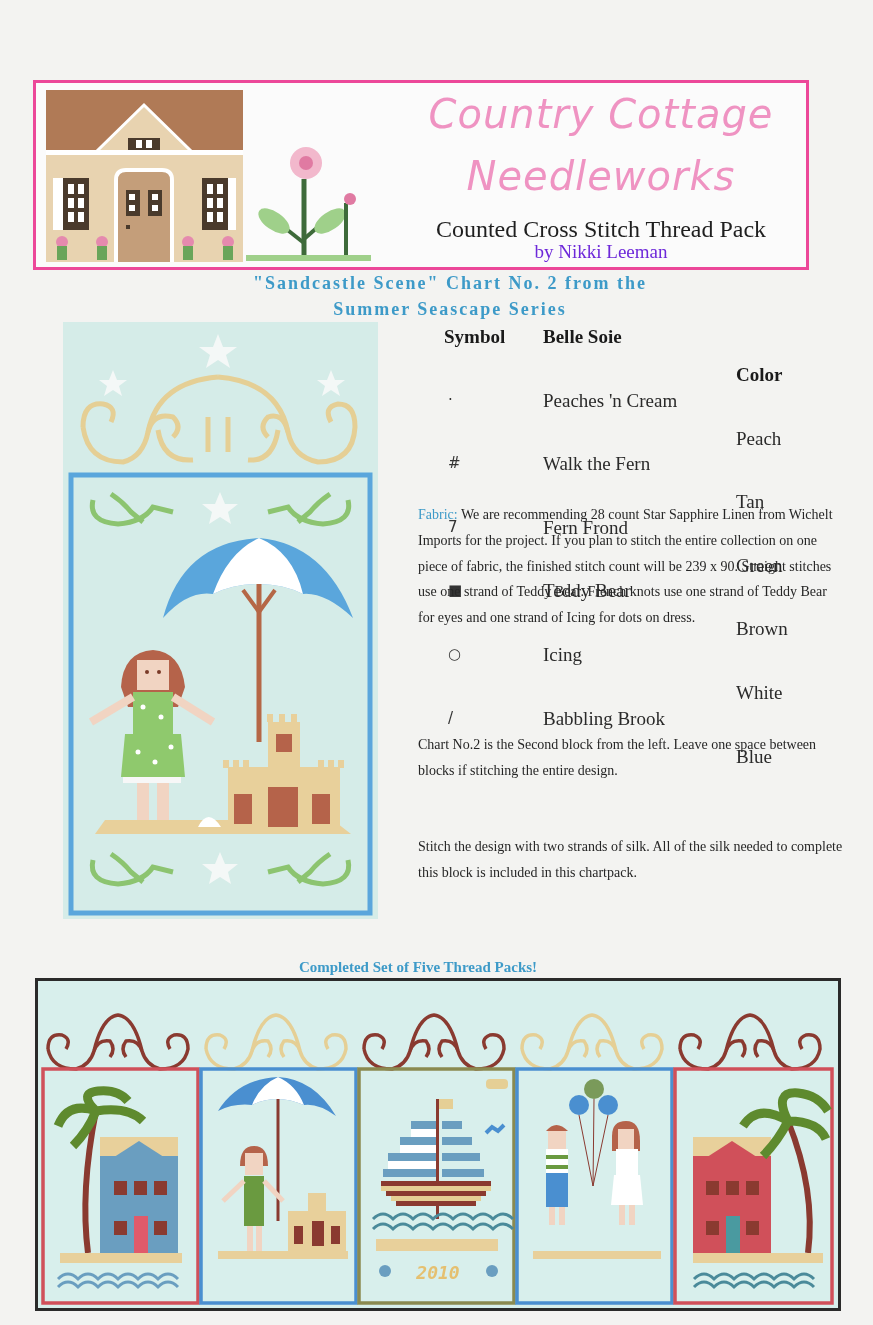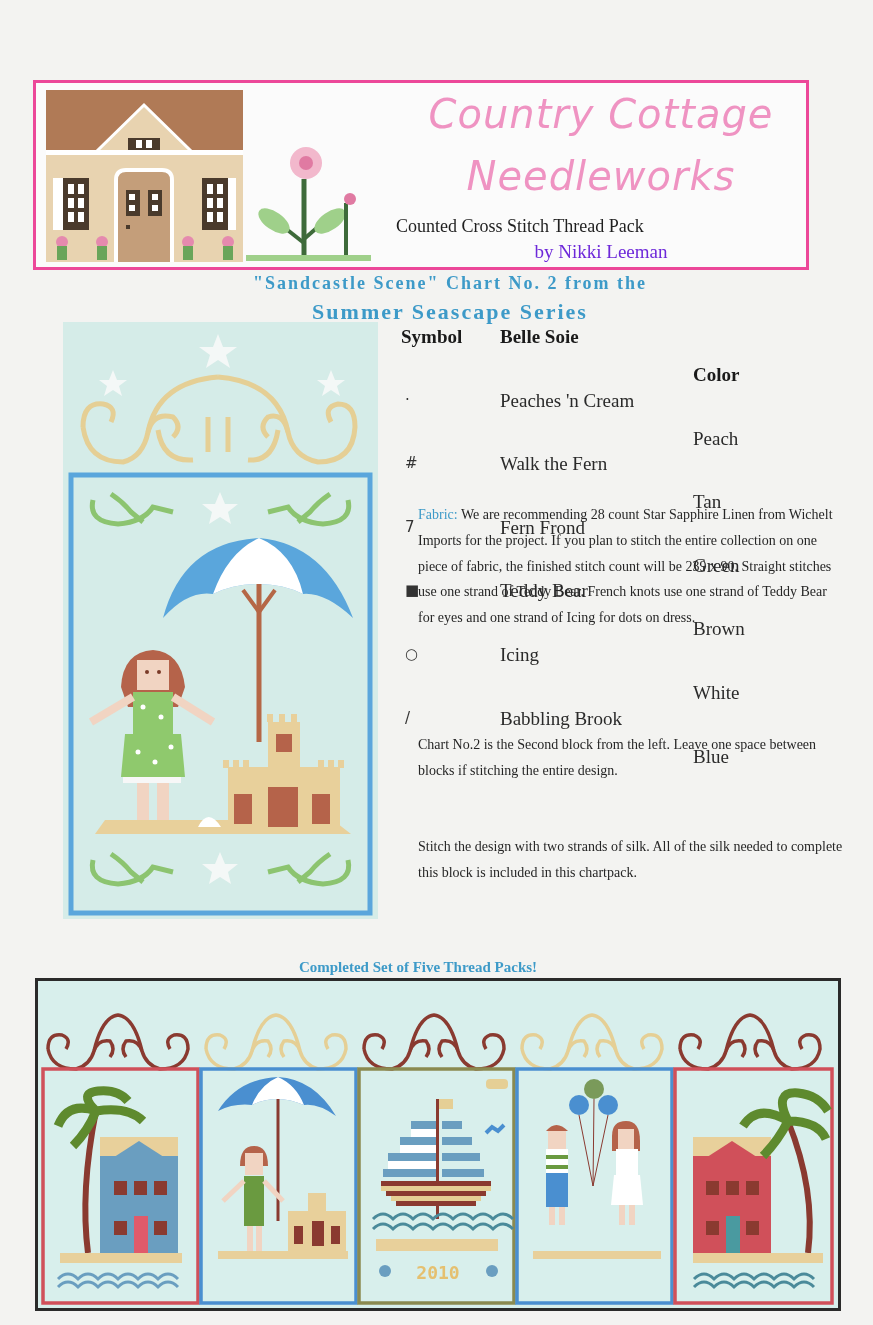--- a/index.html
+++ b/index.html
@@ -19,56 +19,56 @@
   }
   #cottage { left: 10px; top: 7px; width: 197px; height: 172px; }
   #rose { left: 210px; top: 60px; width: 125px; height: 120px; }
   #brand-line1, #brand-line2 {
     font-family: "DejaVu Sans", sans-serif;
     color: #ef93c2; font-weight: 300; letter-spacing: 1px;
     text-align: center;
   }
   #brand-line1 { left: 360px; top: 8px; width: 410px; font-size: 40px; font-style: italic; }
   #brand-line2 { left: 360px; top: 70px; width: 410px; font-size: 40px; font-style: italic; }
-  #subtitle1 { left: 360px; top: 133px; width: 410px; text-align:left; font-size: 18px; color:#1f1f1f; }
+  #subtitle1 { left: 360px; top: 133px; width: 410px; text-align:center; font-size: 24px; color:#1f1f1f; }
   #subtitle2 { left: 360px; top: 158px; width: 410px; text-align:center; font-size: 19px; color:#6d28d9; }
 
   
   .blue-heading {
     color: #3d9ac8; font-weight: bold; text-align: center;
     font-family: "Liberation Serif", serif;
   }
   #chart-title-1 { left: 140px; top: 273px; width: 620px; font-size: 18px; letter-spacing: 2px; }
-  #chart-title-2 { left: 140px; top: 299px; width: 620px; font-size: 22px; letter-spacing: 2px; }
+  #chart-title-2 { left: 140px; top: 299px; width: 620px; font-size: 18px; letter-spacing: 2px; }
 
   
   #sandcastle-art { left: 63px; top: 322px; width: 315px; height: 597px; background:#d5ece8; }
 
   
-  #thread-table { left: 401px; top: 324px; width: 420px; font-size: 19px; line-height: 25.6px; }
+  #thread-table { left: 444px; top: 324px; width: 420px; font-size: 19px; line-height: 25.6px; }
   .trow { display: flex; }
   .tcol-sym { width: 99px; }
   .tcol-name { width: 193px; }
   .tcol-color { width: 120px; margin-top: 38px; }
   .thead { font-weight: bold; color:#1a1a1a; }
   .sym-glyph { font-family: "DejaVu Sans", sans-serif; font-size: 15px; padding-left: 4px; color:#333; }
 
   
   .para { font-size: 14px; line-height: 25.8px; color:#262626; }
   #fabric-para { left: 418px; top: 502px; width: 425px; }
   #fabric-label { color: #3d9ac8; }
   #chart-para { left: 418px; top: 732px; width: 425px; }
   #silk-para { left: 418px; top: 834px; width: 425px; }
 
   #completed-heading { left: 153px; top: 926px; width: 530px; font-size: 15px; margin-top: 33px; }
 
   
   #series-box {
     left: 35px; top: 978px; width: 806px; height: 333px;
-    border: 3px solid #2a2a2a; background: #d8efec;
+    border: 3px solid #2a2a2a; background: #d8efec; font-style: italic;
   }
 </style>
 </head>
 <body>
 
 <div id="header-box" class="abs">
   <svg id="cottage" class="abs" viewBox="0 0 197 172">
     <rect x="0" y="0" width="197" height="172" fill="#e8d3b0"></rect>
     <rect x="0" y="0" width="197" height="60" fill="#b07a56"></rect>
     <polygon points="98,15 50,62 146,62" fill="#e8d3b0" stroke="#fff" stroke-width="3"></polygon>

